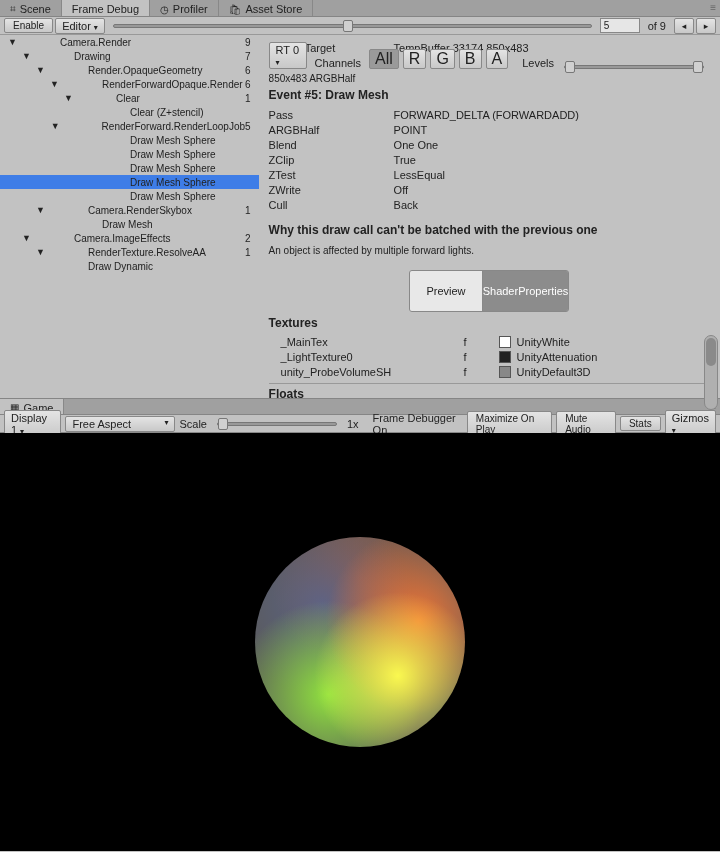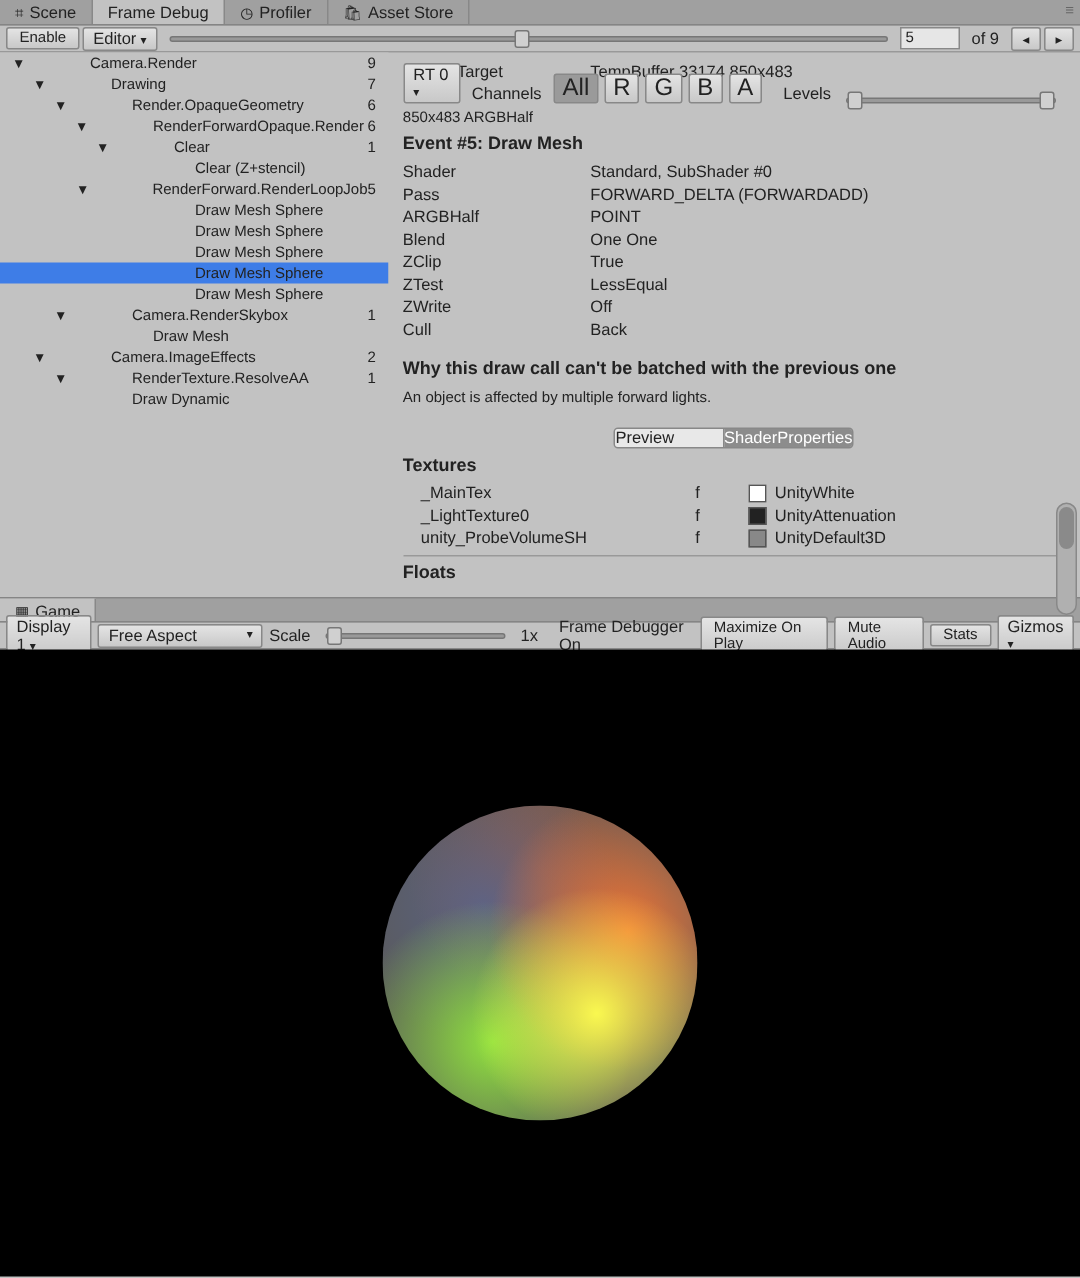--- a/index.html
+++ b/index.html
@@ -23,21 +23,21 @@
 .tree-fold { width:10px; display:inline-block; font-size:9px; }
 .tree-label { flex:1; font-size:10px;margin-left:42px; }
 .tree-num { font-size:10px; padding-right:4px; }
 .detail-pane { flex:1; padding:4px 10px 4px 10px; position:relative; }
 .det-row { display:flex; height:15px; align-items:flex-end; font-size:10px; }
 .det-label { width:125px; }
 .ch-btn { border:1px solid #888; padding:0 5px; font-size:16px; cursor:pointer; background:linear-gradient(#e4e4e4,#c8c8c8); border-radius:2px; }
 .ch-btn.active { background:#9a9a9a; }
 .sec-title { font-weight:bold; font-size:12px; margin:4px 0; }
 .tab-switch { display:flex; margin:4px 0; background:#b0b0b0; border:1px solid #888; border-radius:3px; width:160px; overflow:hidden; margin-left:auto; margin-right:auto;}
-.ts-btn { flex:1; padding:0 0; cursor:pointer; }
+.ts-btn { flex:1; text-align:center; padding:14px 0; cursor:pointer; }
 .ts-btn:first-child { background:#e8e8e8; border-right:1px solid #888;}
 .ts-btn:last-child { background:#8c8c8c; color:#fff; }
 .tex-row { display:flex; align-items:center; height:15px; font-size:10px; }
 .tex-name { width:195px; padding-left:12px; }
 .tex-f { width:35px; }
 .tex-sw { width:12px; height:12px; margin-right:6px; border:1px solid #555;}
 .scrollbar { position:absolute; right:2px; top:300px; width:14px; height:75px; background:#b0b0b0; border:1px solid #888; border-radius:7px; }
 .sb-thumb { position:absolute; top:2px; left:1px; width:10px; height:28px; background:#8a8a8a; border-radius:5px; }
 .game-tabs { display:flex; height:17px; background:#a0a0a0; border-top:1px solid #858585; border-bottom:1px solid #858585;}
 .game-toolbar { display:flex; height:18px; align-items:center; padding:0 4px; gap:4px; border-bottom:1px solid #888;}
@@ -210,24 +210,20 @@
       <span style="padding-left:10px;">Levels</span>
       <div class="slider" style="flex:0 0 140px;">
           <div class="slider-handle" style="left:0;"></div>
           <div class="slider-handle" style="right:0;"></div>
         </div>
     </div>
     <div class="det-row">850x483 ARGBHalf</div>
     <div class="sec-title">Event #5: Draw Mesh</div>
     <div id="detrows">
         <div class="det-row">
-          <span class="det-label">Shader</span>
-          <span>Standard, SubShader #0</span>
-        </div>
-        <div class="det-row">
           <span class="det-label">Pass</span>
           <span>FORWARD_DELTA (FORWARDADD)</span>
         </div>
         <div class="det-row">
           <span class="det-label">ARGBHalf</span>
           <span>POINT</span>
         </div>
         <div class="det-row">
           <span class="det-label">Blend</span>
           <span>One One</span>

